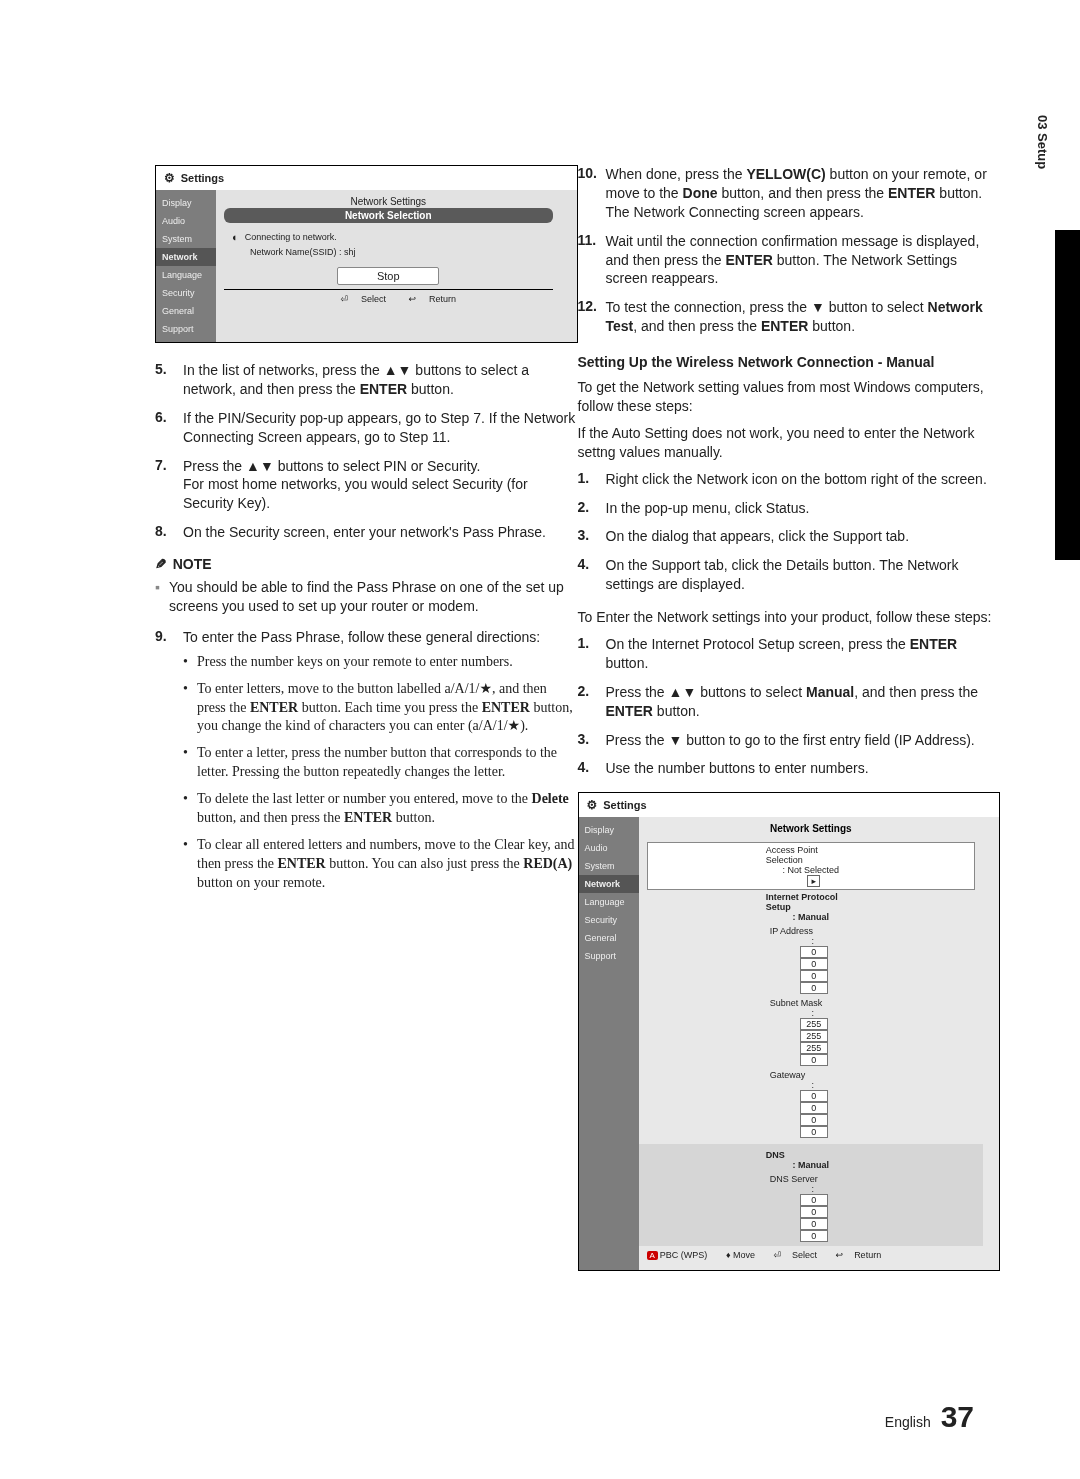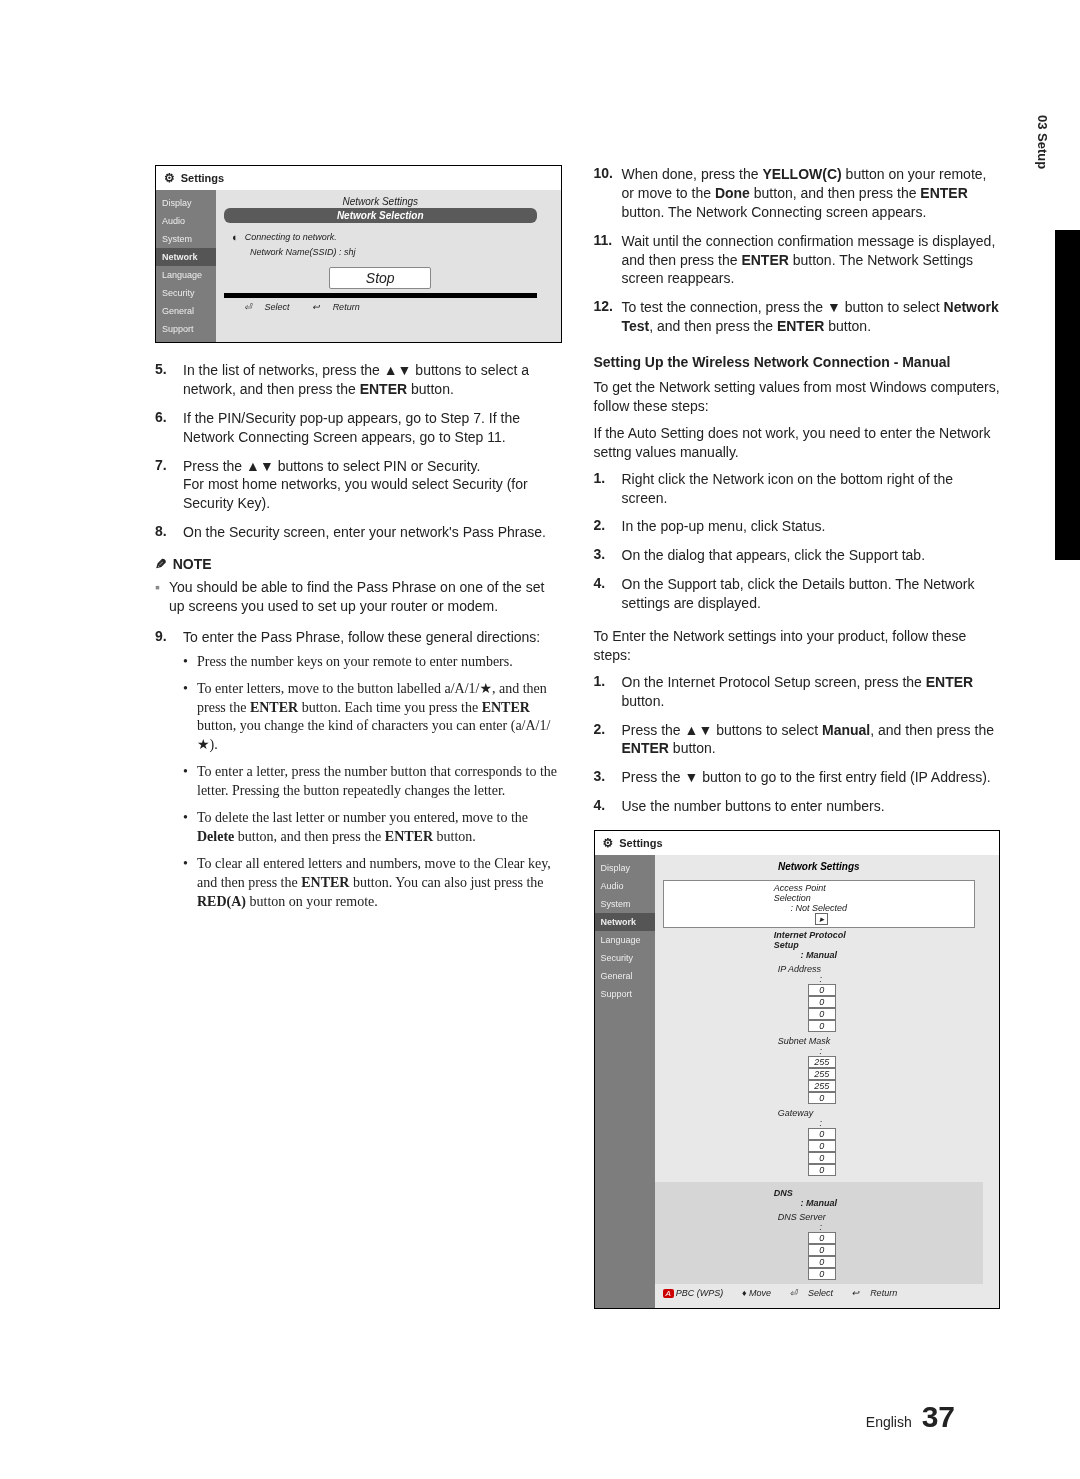--- a/index.html
+++ b/index.html
@@ -29,21 +29,20 @@
   .black-tab {
     position: absolute;
     right: 0;
     top: 230px;
     width: 25px;
     height: 330px;
     background: #000;
   }
   .columns {
     display: flex;
-    gap: 32px;
   }
   .col {
     flex: 1;
     min-width: 0;
   }
 
   
   .osd {
     border: 1px solid #000;
     background: #fff;
@@ -74,21 +73,20 @@
     padding: 4px 6px;
     font-size: 9px;
     overflow: hidden;
     white-space: nowrap;
   }
   .osd-main {
     flex: 1;
     background: #e2e2e2;
     padding: 4px 24px 10px 8px;
     position: relative;
-    font-style: italic;
   }
   .osd-hdr {
     text-align: center;
     font-size: 10px;
     padding: 2px 0 1px;
   }
   .osd-subhdr {
     background: #5a5a5a;
     color: #fff;
     font-weight: bold;
@@ -99,30 +97,30 @@
     margin-bottom: 6px;
   }
   .osd-line { font-size: 9px; padding: 2px 8px; display:flex; align-items:center; gap:6px;}
   .spinner::before { content: "◐"; font-size: 11px; }
   .osd-btn {
     display: block;
     margin: 8px auto 4px;
     border: 1px solid #888;
     background: #fff;
     padding: 2px 20px;
-    font-size: 14px;
+    font-size: 11px;
     border-radius: 2px;
     text-align: center;
     width: 60px;
   }
   .osd-foot {
-    text-align: left;
+    text-align: center;
     font-size: 9px;
     padding: 4px 0 0;
-    border-top: 5px solid #000000;
+    border-top: 1px solid #000000;
   }
   .osd-foot span { margin-left: 10px; }
   .e-ic::before { content:"⏎"; margin-right:3px;}
   .r-ic::before { content:"↩"; margin-right:3px;}
 
   
   .field-row { display:flex; align-items:center; font-size:9px; padding:2px 0;flex-direction:column;}
   .field-label { width:90px;}
   .field-sep { margin-right:4px;}
   .ipbox {
@@ -149,21 +147,21 @@
   .ul-b li { position:relative; padding-left:14px; margin-bottom:8px; line-height:1.35;font-family:Liberation Serif, serif;}
   .ul-b li::before { content:"•"; position:absolute; left:0; top:0;}
   .note-head { display:flex; align-items:center; gap:6px; font-weight:bold; margin:6px 0 6px 0; font-size:14px;}
   .note-ic::before { content:"✎"; transform:scaleX(-1); display:inline-block;}
   .note-item { position:relative; padding-left:14px; line-height:1.35; margin-bottom:12px;}
   .note-item::before { content:"▪"; position:absolute; left:0; top:0; color:#888;}
   h4 { font-size:14px; font-weight:bold; margin:18px 0 8px 0;}
   p.para { margin:0 0 8px 0; line-height:1.35; }
   b { font-weight:bold; }
 
-  .footer { position:absolute; right:125px; bottom:45px; font-size:14px;}
+  .footer { position:absolute; right:106px; bottom:45px; font-size:14px;}
   .footer .pg { font-size:30px; font-weight:bold; margin-left:6px;}
 </style>
 </head>
 <body>
 
 <div class="page">
   <div class="side-tab">03  Setup</div>
   <div class="black-tab"></div>
 
   <div class="columns">

